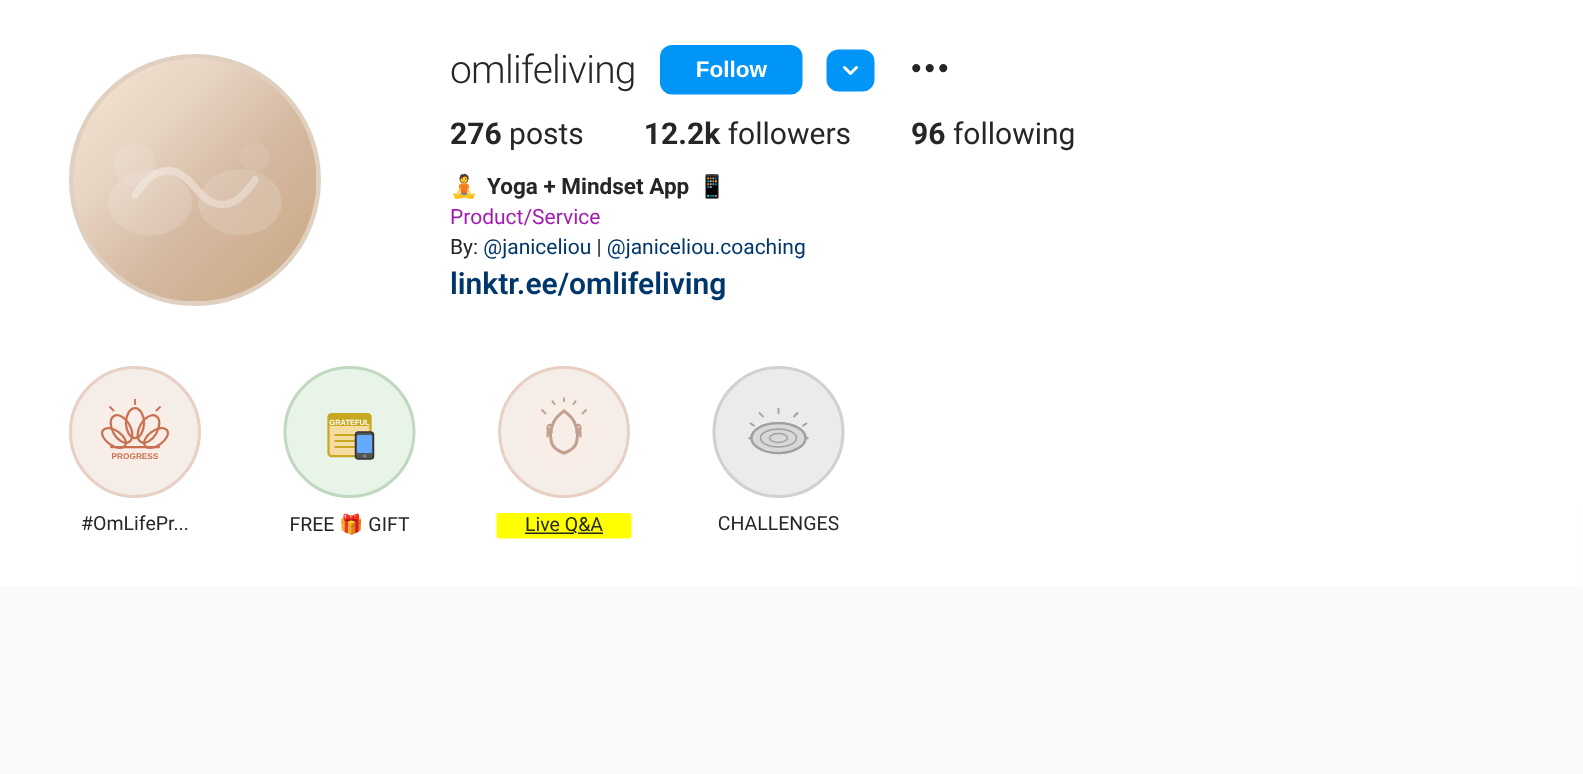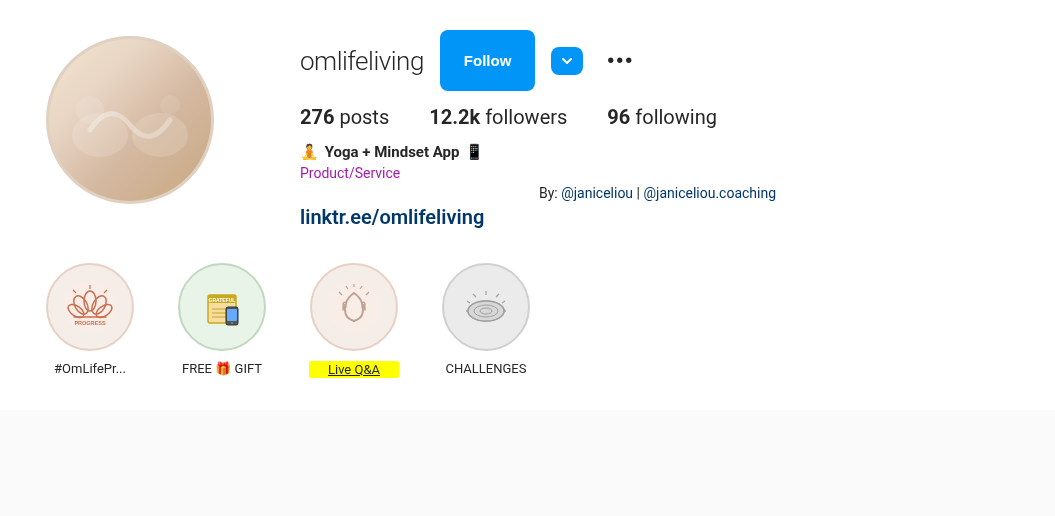--- a/index.html
+++ b/index.html
@@ -61,21 +61,21 @@
       font-size: 26px;
       font-weight: 300;
       color: #262626;
       letter-spacing: -0.5px;
     }
     .follow-button {
       background: #0095f6;
       color: #fff;
       border: none;
       border-radius: 8px;
-      padding: 22px 24px;
+      padding: 8px 24px;
       font-size: 15px;
       font-weight: 600;
       cursor: pointer;
     }
     .dropdown-button {
       background: #0095f6;
       color: #fff;
       border: none;
       border-radius: 8px;
       padding: 8px 10px;
@@ -124,35 +124,34 @@
     }
     .bio-text {
       font-size: 14px;
       color: #262626;
       line-height: 1.5;
       max-width: 560px;
     }
     .bio-mentions {
       font-size: 14px;
       color: #262626;
-      text-align: center;
     }
     .bio-mentions a, .bio-link a {
       color: #00376b;
       text-decoration: none;
       font-weight: 400;
     }
     .bio-link a {
       color: #00376b;
       font-weight: 600;
       font-size: 20px;
     }
     .highlights-section {
       display: flex;
-      gap: 32px;
+      gap: 43px;
       padding: 24px 0 12px 0;
       margin-top: 10px;
     }
     .highlight-item {
       display: flex;
       flex-direction: column;
       align-items: center;
       gap: 10px;
       cursor: pointer;
       width: 100px;

